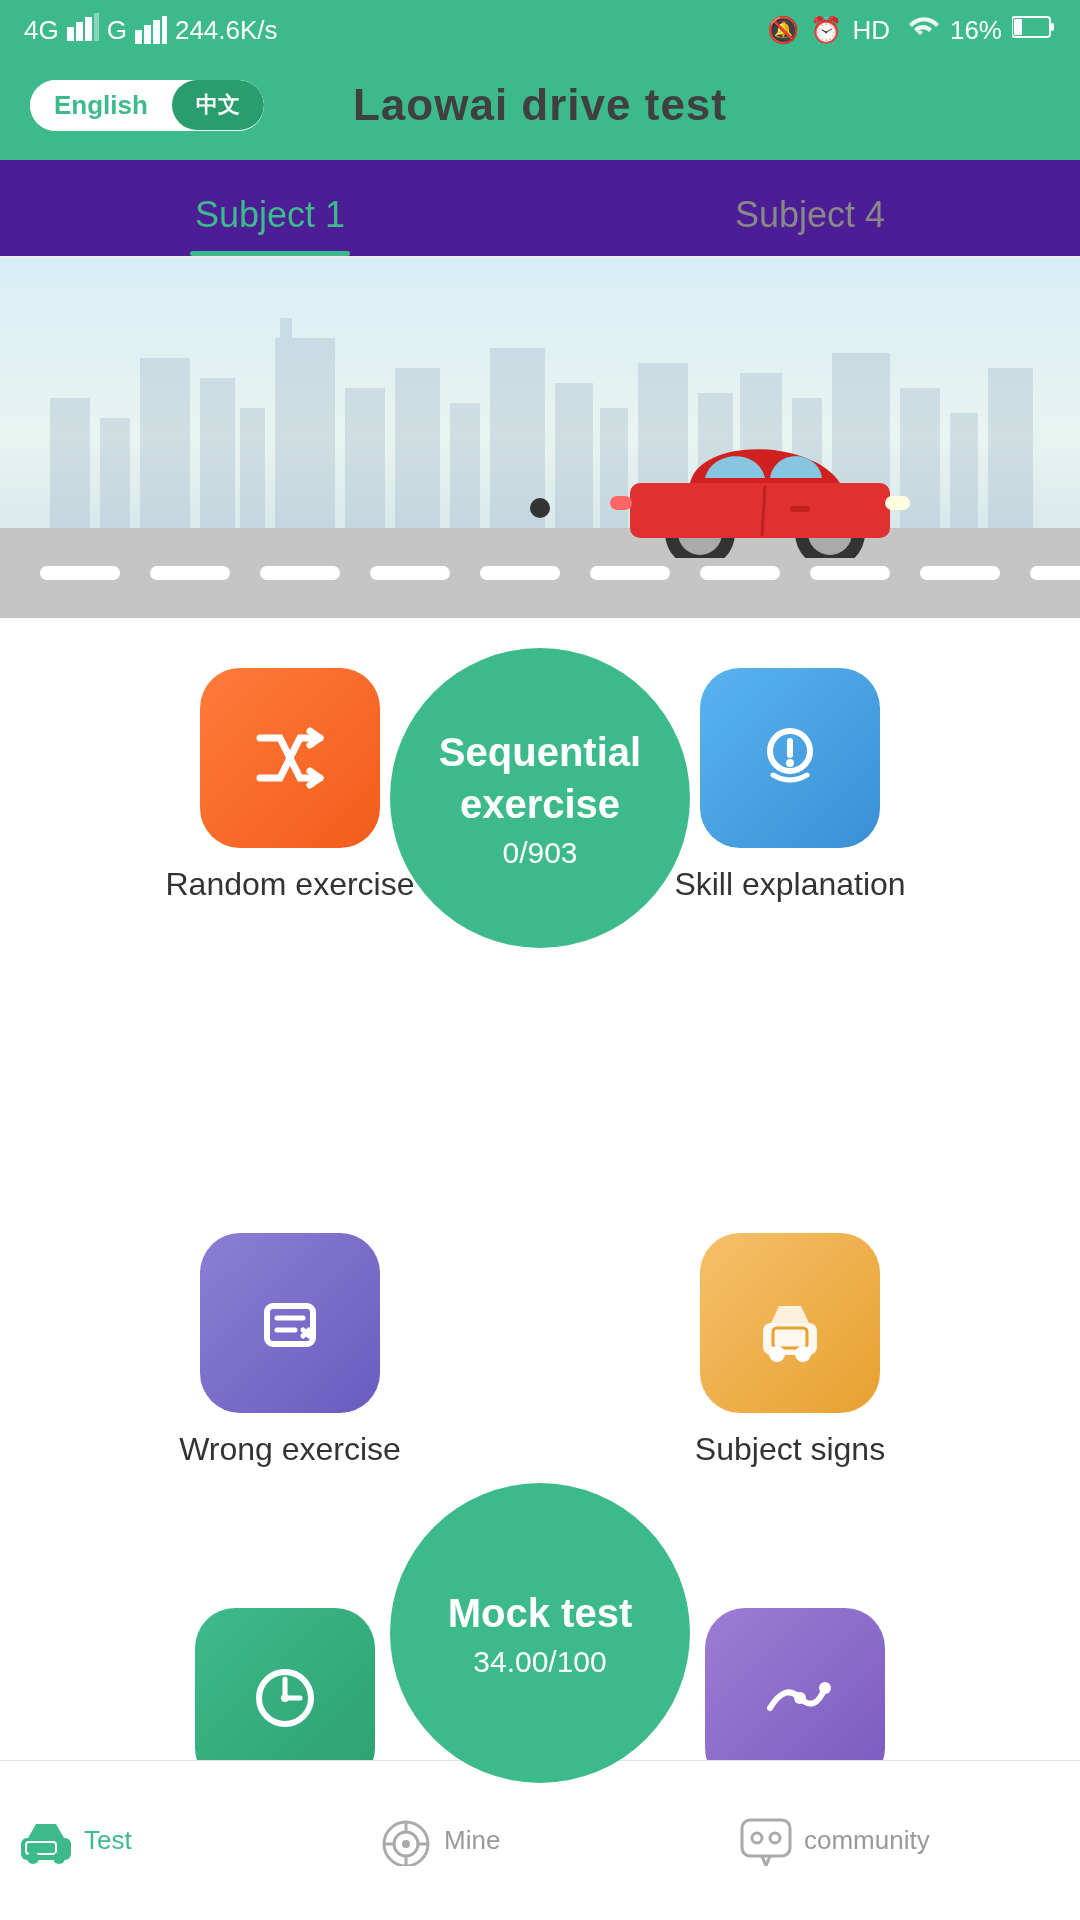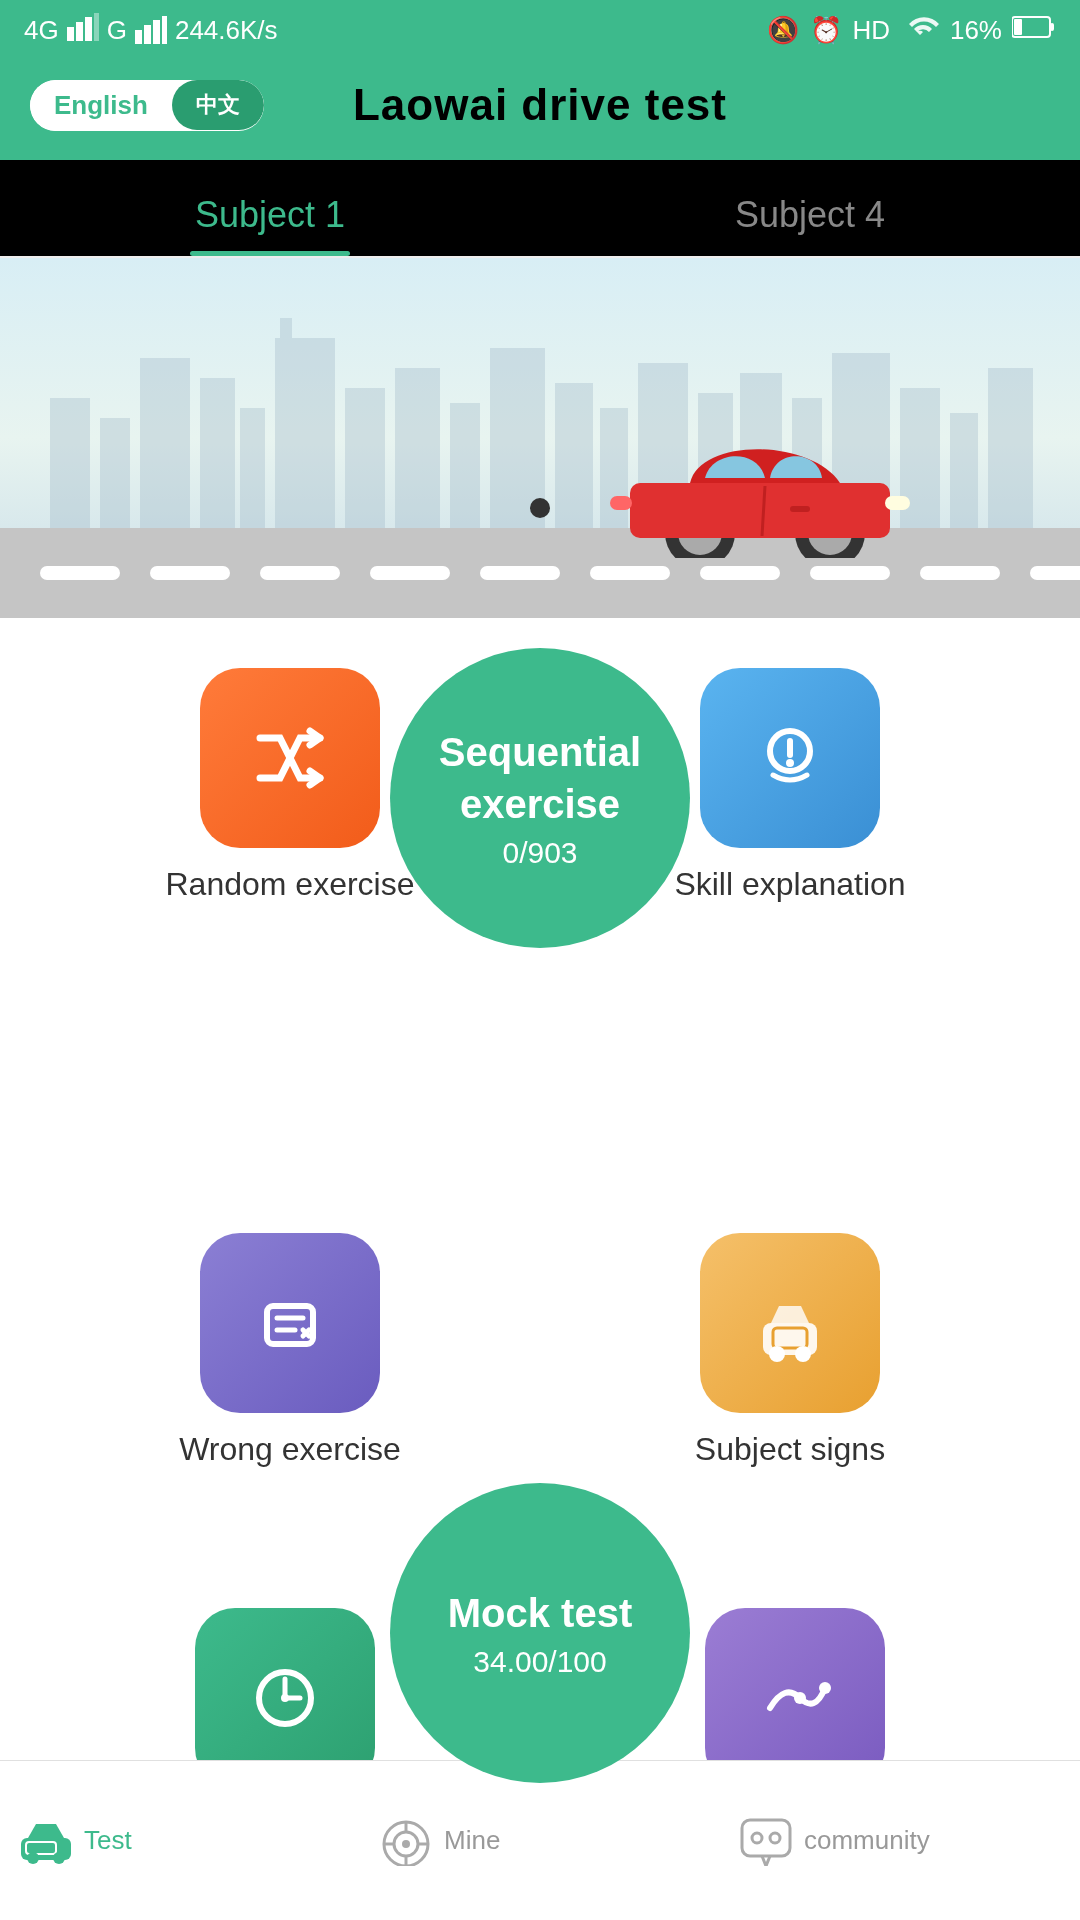--- a/index.html
+++ b/index.html
@@ -56,29 +56,29 @@
     }
     .lang-toggle .lang-zh {
       padding: 10px 24px;
       background: #2a9d70;
       color: white;
       font-size: 22px;
       font-weight: 600;
       border-radius: 30px;
     }
     .header-title {
-      color: #000000;
+      color: #404040;
       font-size: 44px;
       font-weight: 600;
       letter-spacing: 1px;
     }
 
     
     .tabs {
-      background: #000000;
+      background: #4c1d95;
       display: flex;
       border-bottom: 2px solid #eee;
     }
     .tab {
       flex: 1;
       text-align: center;
       padding: 34px 20px 20px;
       font-size: 36px;
       color: #888;
       cursor: pointer;

